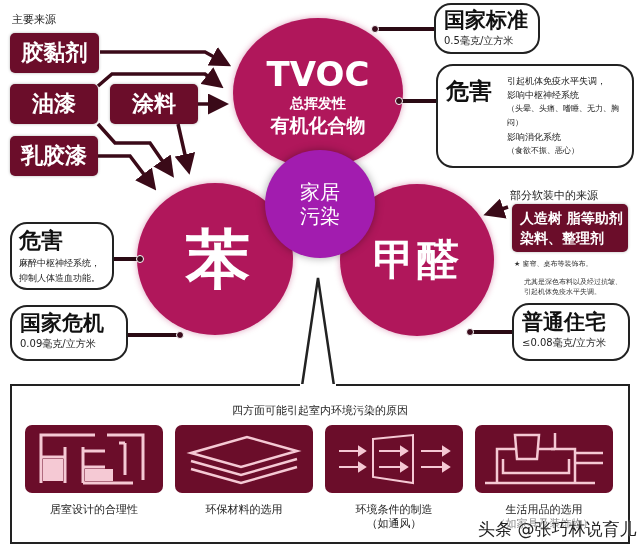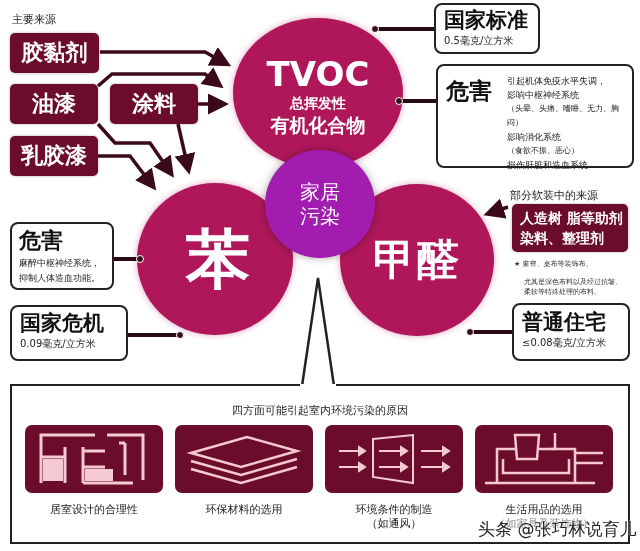--- a/index.html
+++ b/index.html
@@ -2,21 +2,21 @@
 <html><head>
 <meta charset="utf-8">
 <style>
   html, body { margin:0; padding:0; }
   body { width:640px; height:551px; position:relative; overflow:hidden; background:#ffffff; font-family:"DejaVu Sans", sans-serif; color:#1a1a1a; }
   .abs { position:absolute; }
   .src-label { font-size:11px; color:#222; }
   .dark-box { position:absolute; background:#6b0d2a; color:#fff; border-radius:5px; font-weight:bold; display:flex; align-items:center; justify-content:center; box-shadow:0 0 3px rgba(0,0,0,0.3); }
   .circle { position:absolute; border-radius:50%; background:#b0175b; box-shadow:0 0 6px rgba(176,23,91,0.4); display:flex; flex-direction:column; align-items:center; justify-content:center; color:#fff; font-weight:bold; text-align:center; }
   .circle-center { background:#a21caf; z-index:3; box-shadow:0 0 8px rgba(0,0,0,0.35); }
-  .info-box { position:absolute; background:#fff; border:2.5px solid #222; border-radius:8px; box-sizing:border-box; }
+  .info-box { position:absolute; background:#fff; border:2.5px solid #222; border-radius:17px; box-sizing:border-box; }
   .info-title { font-weight:bold; font-size:21px; color:#111; line-height:1; }
   .info-sub { font-size:10px; color:#222; margin-top:3px; }
   .small-text { font-size:9px; color:#222; line-height:14.5px; }
   .line { position:absolute; background:#2a0a14; }
   .dot { position:absolute; width:8px; height:8px; border-radius:50%; background:#3a0c1c; border:1.5px solid #fff; box-sizing:border-box; z-index:4; }
   .bottom-panel { position:absolute; left:10px; top:384px; width:620px; height:160px; border:2.5px solid #222; box-sizing:border-box; background:#fff; }
   .cause-card { position:absolute; top:425px; width:138px; height:68px; background:#6b0d2a; border-radius:7px; }
   .cause-label { position:absolute; font-size:11px; color:#222; text-align:center; width:160px; line-height:14px; }
   .watermark { position:absolute; font-size:17px; color:#222; white-space:nowrap; text-shadow:0 0 2px #fff; }
 </style>
@@ -93,21 +93,20 @@
 <div class="line" style="left:398px; top:99px; width:40px; height:4px;"></div>
 <div class="dot" style="left:395px; top:97px;"></div>
 <div class="info-box" style="left:436px; top:64px; width:198px; height:104px; padding:6px 6px;">
   <div class="info-title abs" style="left:8px; top:14px; font-size:23px;">危害</div>
   <div class="abs small-text" style="left:69px; top:8px; line-height:14px;">
     <div>引起机体免疫水平失调，</div>
     <div>影响中枢神经系统</div>
     <div style="font-size:8px;">（头晕、头痛、嗜睡、无力、胸闷）</div>
     <div>影响消化系统</div>
     <div style="font-size:8px;">（食欲不振、恶心）</div>
-    <div>损伤肝脏和造血系统</div>
   </div>
 </div>
 
 <div class="line" style="left:112px; top:257px; width:30px; height:4px;"></div>
 <div class="dot" style="left:136px; top:255px;"></div>
 <div class="info-box" style="left:10px; top:222px; width:104px; height:68px; padding:6px 7px;">
   <div class="info-title" style="font-size:22px;">危害</div>
   <div class="small-text" style="margin-top:4px; line-height:15px;">
     <div>麻醉中枢神经系统，</div>
     <div>抑制人体造血功能。</div>
@@ -122,21 +121,21 @@
 </div>
 
 <div class="abs src-label" style="left:510px; top:188px;">部分软装中的来源</div>
 <div class="dark-box" style="left:512px; top:204px; width:116px; height:48px; flex-direction:column; align-items:flex-start; padding-left:8px; box-sizing:border-box; font-size:14px; line-height:20px;">
   <div>人造树 脂等助剂</div>
   <div>染料、整理剂</div>
 </div>
 <div class="abs" style="left:514px; top:259px; font-size:7px; line-height:10px; color:#333;">
   <div><span>★</span> <span>窗帘、桌布等装饰布。</span></div>
   <div style="padding-left:10px;margin-top:8px;">尤其是深色布料以及经过抗皱、</div>
-  <div style="padding-left:10px;">柔软等特殊处理的布料。</div>
+  <div style="padding-left:10px;">引起机体免疫水平失调。</div>
 </div>
 
 <div class="line" style="left:470px; top:330px; width:46px; height:4px;"></div>
 <div class="dot" style="left:466px; top:328px;"></div>
 <div class="info-box" style="left:512px; top:303px; width:118px; height:58px; padding:7px 8px;">
   <div class="info-title">普通住宅</div>
   <div class="info-sub">≤0.08毫克/立方米</div>
 </div>
 
 <div class="bottom-panel"></div>

